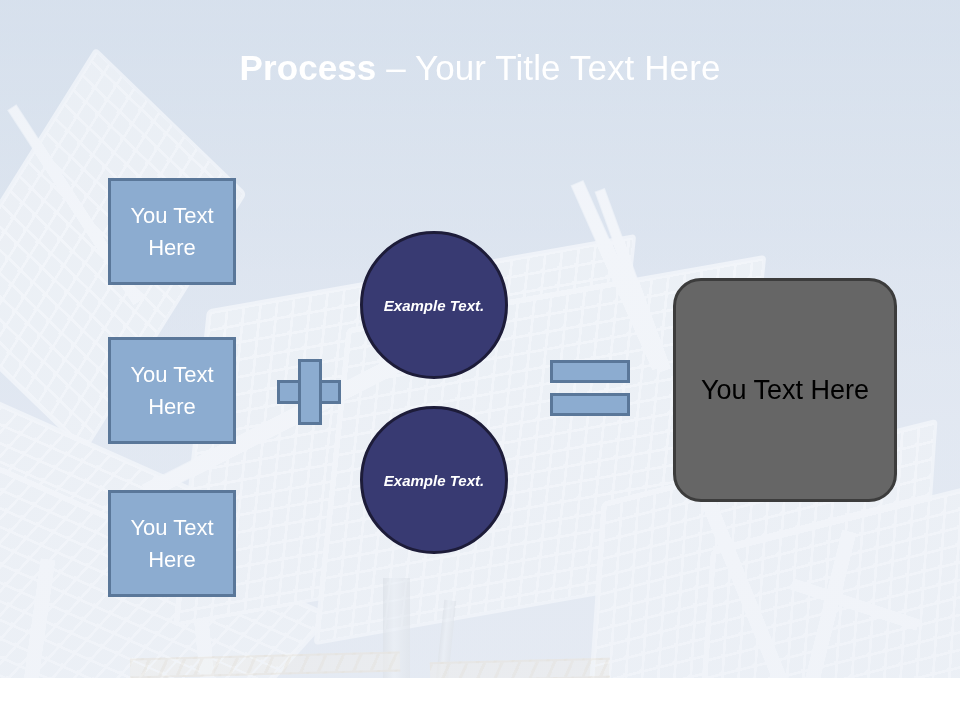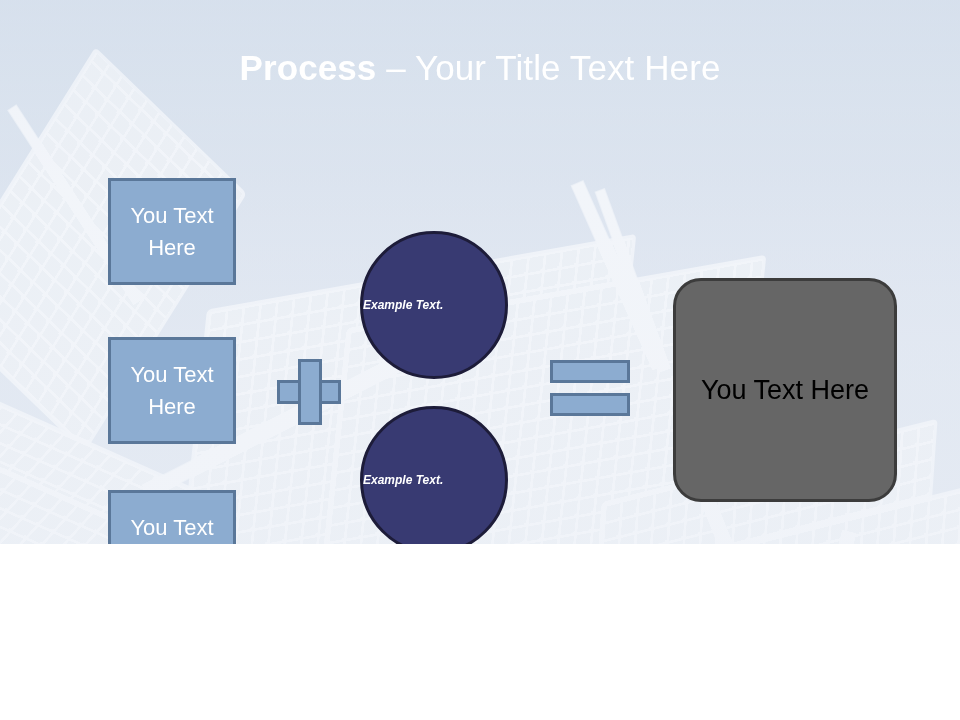--- a/index.html
+++ b/index.html
@@ -6,21 +6,21 @@
     margin: 0;
     padding: 0;
     background: #ffffff;
   }
   body {
     font-family: "Liberation Sans", sans-serif;
   }
   #slide {
     position: relative;
     width: 960px;
-    height: 544px;
+    height: 678px;
     overflow: hidden;
     background: #d7e0ec;
   }
 
   
   .photo {
     position: absolute;
     inset: 0;
     overflow: hidden;
   }
@@ -160,27 +160,27 @@
 
   .circle {
     position: absolute;
     width: 148px;
     height: 148px;
     border-radius: 50%;
     background: #383a72;
     border: 3px solid #1d1c39;
     box-sizing: border-box;
     color: #ffffff;
-    font-size: 12px;
+    font-size: 15px;
     font-weight: bold;
     font-style: italic;
     line-height: 25px;
     display: flex;
     align-items: center;
-    justify-content: flex-start;
+    justify-content: center;
     text-align: center;
   }
   #circle1 { left: 360px; top: 231px; }
   #circle2 { left: 360px; top: 406px; }
 
   .equals {
     position: absolute;
     left: 550px; top: 360px;
     width: 80px; height: 56px;
   }

